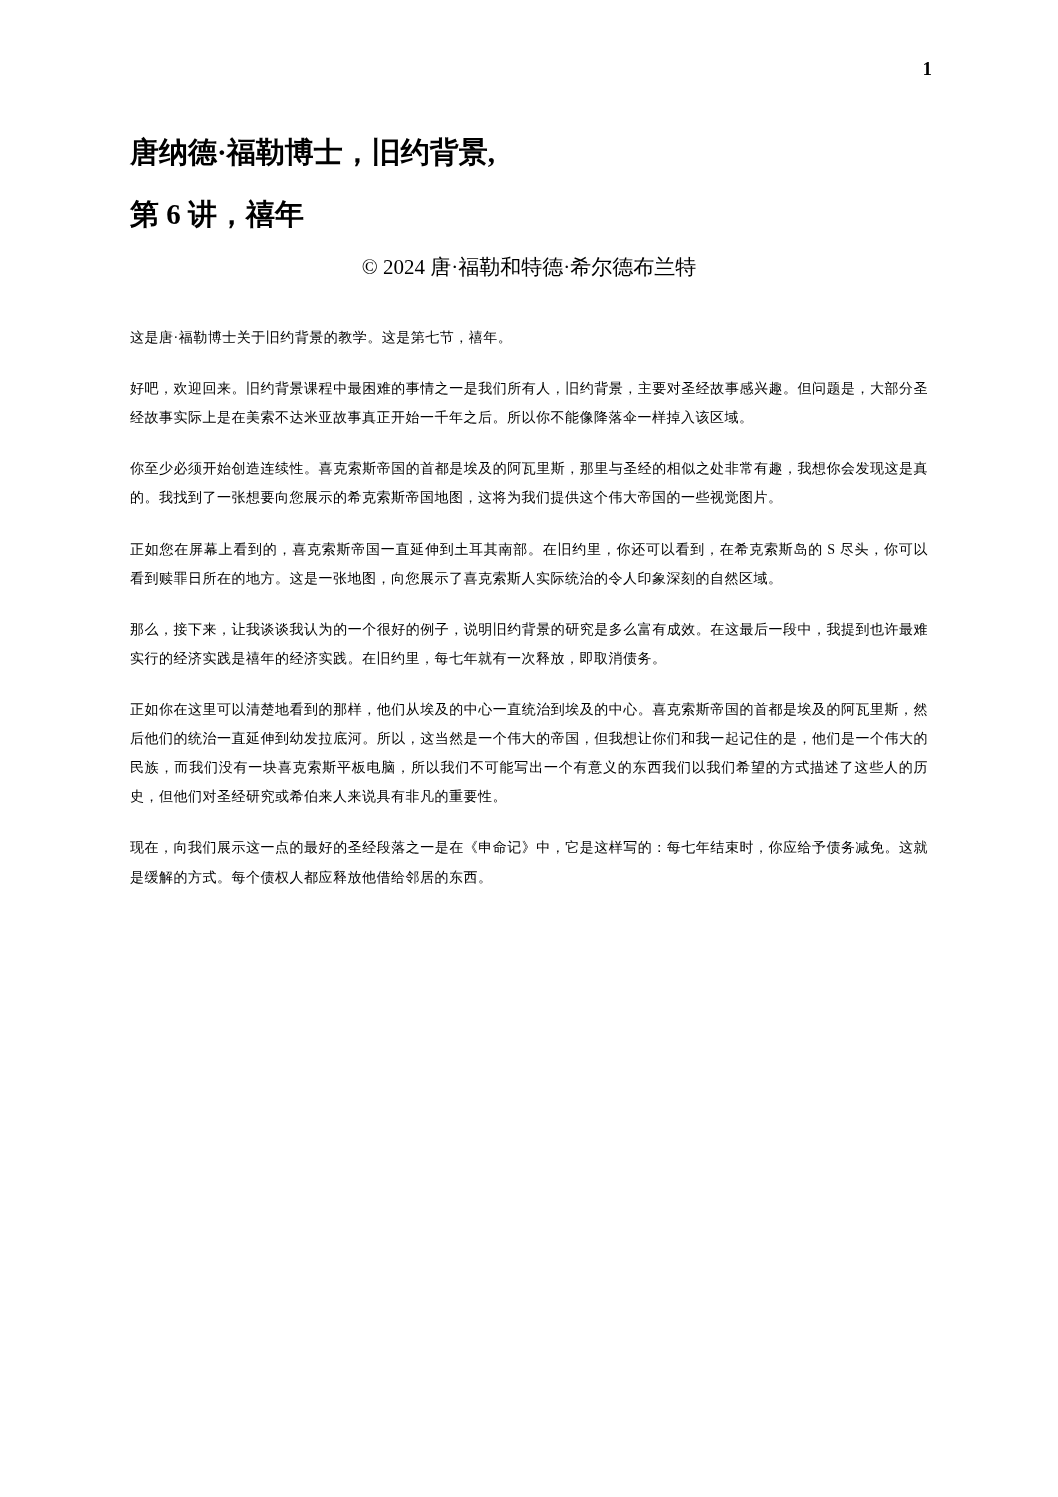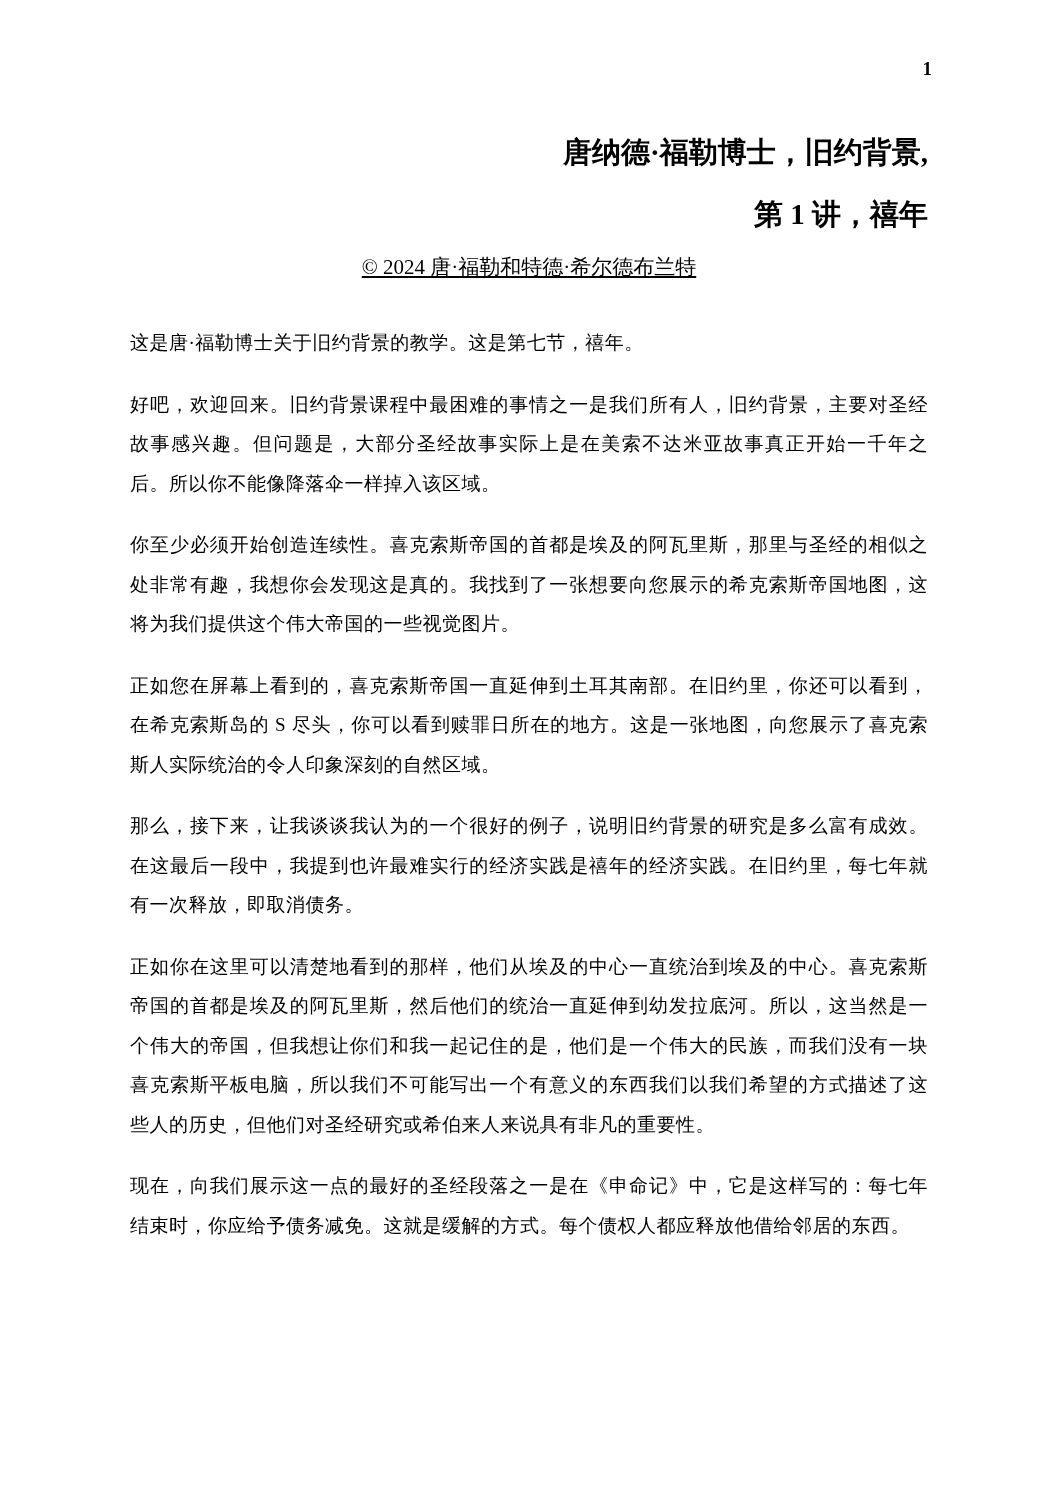--- a/index.html
+++ b/index.html
@@ -26,66 +26,65 @@
     font-size: 19px;
     font-weight: bold;
     color: #000000;
   }
 
   .content {
     padding: 138px 130px 0 130px;
   }
 
   .doc-title {
-    text-align: right;
+    text-align: left;
     font-weight: bold;
     font-size: 29px;
     line-height: 1.0;
   }
 
   .doc-title .title-line1 {
     display: block;
   }
 
   .doc-title .title-line2 {
     display: block;
     margin-top: 33px;
   }
 
   .copyright {
     text-align: center;
     font-size: 21px;
     margin-top: 24px;
-    text-decoration: underline;
   }
 
   .body-text {
     margin-top: 42px;
   }
 
   .body-text p {
-    font-size: 19px;
+    font-size: 14px;
     line-height: 2.08;
     text-align: justify;
     margin-bottom: 22px;
     letter-spacing: 0.5px;
   }
 </style>
 </head>
 <body>
 
 <div class="page">
 
   <div class="page-number">1</div>
 
   <div class="content">
 
     <h1 class="doc-title">
       <span class="title-line1">唐纳德·福勒博士，旧约背景,</span>
-      <span class="title-line2">第 1 讲，禧年</span>
+      <span class="title-line2">第 6 讲，禧年</span>
     </h1>
 
     <div class="copyright">© 2024 唐·福勒和特德·希尔德布兰特</div>
 
     <div class="body-text">
       <p>这是唐·福勒博士关于旧约背景的教学。这是第七节，禧年。</p>
       <p>好吧，欢迎回来。旧约背景课程中最困难的事情之一是我们所有人，旧约背景，主要对圣经故事感兴趣。但问题是，大部分圣经故事实际上是在美索不达米亚故事真正开始一千年之后。所以你不能像降落伞一样掉入该区域。</p>
       <p>你至少必须开始创造连续性。喜克索斯帝国的首都是埃及的阿瓦里斯，那里与圣经的相似之处非常有趣，我想你会发现这是真的。我找到了一张想要向您展示的希克索斯帝国地图，这将为我们提供这个伟大帝国的一些视觉图片。</p>
       <p>正如您在屏幕上看到的，喜克索斯帝国一直延伸到土耳其南部。在旧约里，你还可以看到，在希克索斯岛的 S 尽头，你可以看到赎罪日所在的地方。这是一张地图，向您展示了喜克索斯人实际统治的令人印象深刻的自然区域。</p>
       <p>那么，接下来，让我谈谈我认为的一个很好的例子，说明旧约背景的研究是多么富有成效。在这最后一段中，我提到也许最难实行的经济实践是禧年的经济实践。在旧约里，每七年就有一次释放，即取消债务。</p>

